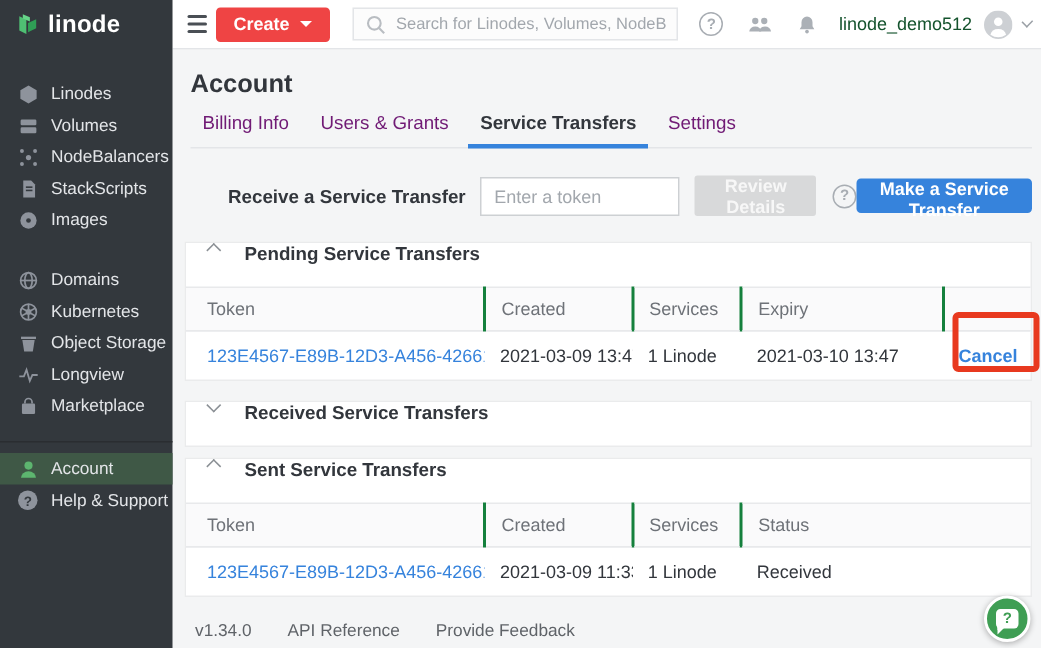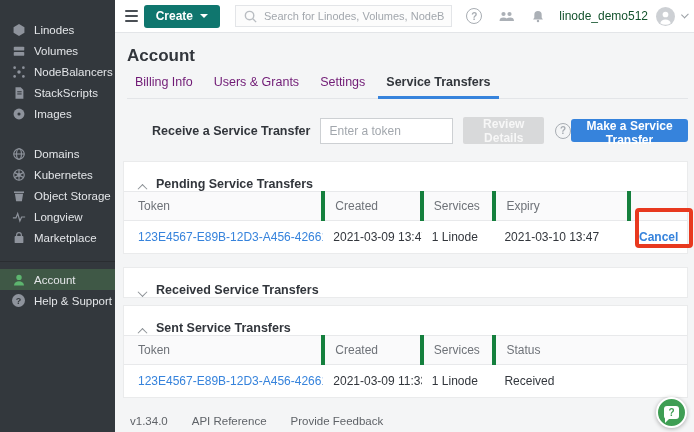--- a/index.html
+++ b/index.html
@@ -18,21 +18,21 @@
   .nav-group3 { margin-top:13px; border-top:1px solid #2a2d31; padding-top:7px; }
   .nav-item { display:flex; align-items:center; gap:8px; padding:4px 4px 4px 11px; height:21px; cursor:pointer; }
   .nav-item .lbl { color:#e3e5e8; font-size:11.5px; font-weight:400; white-space:nowrap; }
   .nav-item.active { background:#3f5846; }
   .icn { width:15px; height:15px; display:flex; align-items:center; justify-content:center; flex:none; }
   .qcirc { width:13px; height:13px; border-radius:50%; background:#8e939c; color:#33383d; font-size:9px; font-weight:700; display:flex; align-items:center; justify-content:center; }
   
   .topbar { position:absolute; left:115px; top:0; width:579px; height:33px; background:#fff; border-bottom:1px solid #e3e5e8; display:flex; align-items:center; z-index:1; }
   .burger { margin-left:10px; width:16px; display:flex; flex-direction:column; gap:3px; cursor:pointer; }
   .burger i { display:block; height:2px; background:#4a4f55; border-radius:1px; }
-  .create-btn { margin-left:6px; height:23px; background:#0f766e; color:#fff; border:none; border-radius:3px; font-family:inherit; font-size:12px; font-weight:700; padding:0 12px; display:flex; align-items:center; gap:7px; cursor:pointer; }
+  .create-btn { margin-left:6px; height:23px; background:#ef4444; color:#fff; border:none; border-radius:3px; font-family:inherit; font-size:12px; font-weight:700; padding:0 12px; display:flex; align-items:center; gap:7px; cursor:pointer; }
   .caret-down-w { width:0; height:0; border-left:4px solid transparent; border-right:4px solid transparent; border-top:4px solid #fff; }
   .search { margin-left:15px; width:271px; height:22px; background:#fcfcfc; border:1px solid #e3e5e8; display:flex; align-items:center; padding:0 7px; gap:6px; }
   .search input { border:none; outline:none; background:transparent; font-family:inherit; font-size:11px; color:#5e6268; width:100%; }
   .search input::placeholder { color:#a2a7ad; }
   .tb-ico { margin-left:16px; cursor:pointer; display:flex; align-items:center; }
   .qout { width:16px; height:16px; border-radius:50%; border:1.5px solid #a8adb3; color:#a8adb3; font-size:10px; font-weight:700; display:flex; align-items:center; justify-content:center; }
   .username { margin-left:14px; font-size:12px; color:#14532d; cursor:pointer; }
   .avatar { margin-left:8px; cursor:pointer; display:flex; }
   .chev-gray { margin-left:6px; margin-right:8px; width:6px; height:6px; border-right:1.5px solid #9ba0a6; border-bottom:1.5px solid #9ba0a6; transform:rotate(45deg) translateY(-2px); cursor:pointer; }
   
@@ -46,46 +46,56 @@
   .token-input { margin-left:10px; width:133px; height:26px; border:1px solid #cdd0d3; background:#fff; padding:0 8px; font-family:inherit; font-size:12px; color:#32363c; }
   .token-input::placeholder { color:#a2a7ad; }
   .review-btn { margin-left:10px; height:27px; background:#d8d9da; color:#f7f7f7; border:none; border-radius:2px; font-family:inherit; font-size:12px; font-weight:700; padding:0 13px; cursor:default; }
   .help-q { margin-left:11px; cursor:pointer; }
   .make-btn { margin-left:auto; height:23px; background:#3683dc; color:#fff; border:none; border-radius:3px; font-family:inherit; font-size:12px; font-weight:700; padding:0 14px; cursor:pointer; }
   
   .card { background:#fff; border:1px solid #eaebec; }
   .card.pending { margin-top:17px; }
   .card.received { margin-top:13px; }
   .card.sent { margin-top:7px; }
-  .card-header { height:29px; display:flex; align-items:flex-end; padding-left:15px; gap:10px; cursor:pointer; }
+  .card-header { height:29px; display:flex; align-items:flex-start; padding-left:15px; gap:17px; cursor:pointer; }
   .card-title { font-size:12.5px; font-weight:700; color:#32363c; }
   .acc-caret { width:7px; height:7px; border-right:1.6px solid #8b9095; border-bottom:1.6px solid #8b9095; flex:none; }
   .acc-caret.up { transform:rotate(-135deg) translate(-1px,-1px); }
   .acc-caret.down { transform:rotate(45deg) translate(-1px,-1px); }
   table.tbl { width:100%; border-collapse:collapse; table-layout:fixed; font-size:12px; }
-  .tbl th { background:#fafafb; color:#6e7278; font-weight:400; text-align:left; padding:7px 10px; border-top:1px solid #e8e9eb; border-bottom:1px solid #e8e9eb; border-left:4px solid #15803d; height:27px; }
+  .tbl th { background:#fafafb; color:#6e7278; font-weight:400; text-align:left; padding:7px 10px; border-top:1px solid #e8e9eb; border-bottom:1px solid #e8e9eb; border-left:2px solid #15803d; height:27px; }
   .tbl th:first-child { border-left:none; padding-left:14px; }
   .tbl td { padding:9px 10px; color:#32363c; height:30px; white-space:nowrap; overflow:hidden; }
   .tbl td:first-child { padding-left:14px; }
   .tbl a { color:#3683dc; text-decoration:none; cursor:pointer; }
   .tbl .act { text-align:left; padding-right:12px;font-weight:bold; }
   
   .footer { display:flex; gap:24px; margin-top:17px; margin-left:7px; font-size:11.5px; color:#5f6368; }
   .footer .flink { cursor:pointer; }
   .help-bubble { position:absolute; right:7px; bottom:4px; width:31px; height:31px; border-radius:50%; background:#3f9e54; border:2px solid #fff; box-shadow:0 1px 4px rgba(0,0,0,.3); display:flex; align-items:center; justify-content:center; cursor:pointer; z-index:3; }
   .bub { width:15px; height:13px; background:#fff; border-radius:3px; position:relative; display:flex; align-items:center; justify-content:center; color:#3f9e54; font-weight:700; font-size:10px; }
   .bub:after { content:""; position:absolute; left:1px; bottom:-4px; width:0; height:0; border:3px solid transparent; border-top-color:#fff; border-left-color:#fff; }
   
   .annotation-box { position:absolute; left:635px; top:208px; width:58px; height:40px; border:4px solid #e8391f; border-radius:4px; pointer-events:none; z-index:5; }
   svg { display:block; }
 </style>
 </head>
 <body>
 
 <div class="sidebar">
+  <div class="logo">
+    <span class="icn">
+      <svg width="16" height="17" viewBox="0 0 16 17">
+          <path d="M2 2.5 L7 4.8 V15 L2 12.6 Z" fill="#4fbf73"></path>
+          <path d="M8.2 7.2 L14 4.6 V11 L8.2 13.8 Z" fill="#2f9e55"></path>
+          <path d="M4.5 1 L9.5 3.2 V6.2 L4.5 4 Z" fill="#67d489"></path>
+        </svg>
+    </span>
+    <span class="logo-text">linode</span>
+  </div>
   <div class="nav">
     <div class="nav-group1">
       <div class="nav-item">
         <span class="icn">
             <svg width="14" height="14" viewBox="0 0 16 16">
               <path d="M8 1.2 L14.2 4.8 V11.2 L8 14.8 L1.8 11.2 V4.8 Z" fill="#8e939c"></path>
             </svg>
           </span>
         <span class="lbl">Linodes</span>
       </div>
@@ -249,22 +259,22 @@
     </span>
   <span class="chev-gray"></span>
 </div>
 
 <div class="main">
   <h1 class="page-title">Account</h1>
 
   <div class="tabs">
     <span class="tab">Billing Info</span>
     <span class="tab">Users &amp; Grants</span>
+    <span class="tab active">Service Transfers</span>
     <span class="tab">Settings</span>
-    <span class="tab active">Service Transfers</span>
   </div>
 
   <div class="receive-row">
     <span class="receive-label">Receive a Service Transfer</span>
     <input class="token-input" type="text" placeholder="Enter a token" style="">
     <button class="review-btn">Review Details</button>
     <span class="help-q">
         <span class="qout">?</span>
       </span>
     <button class="make-btn">Make a Service Transfer</button>

